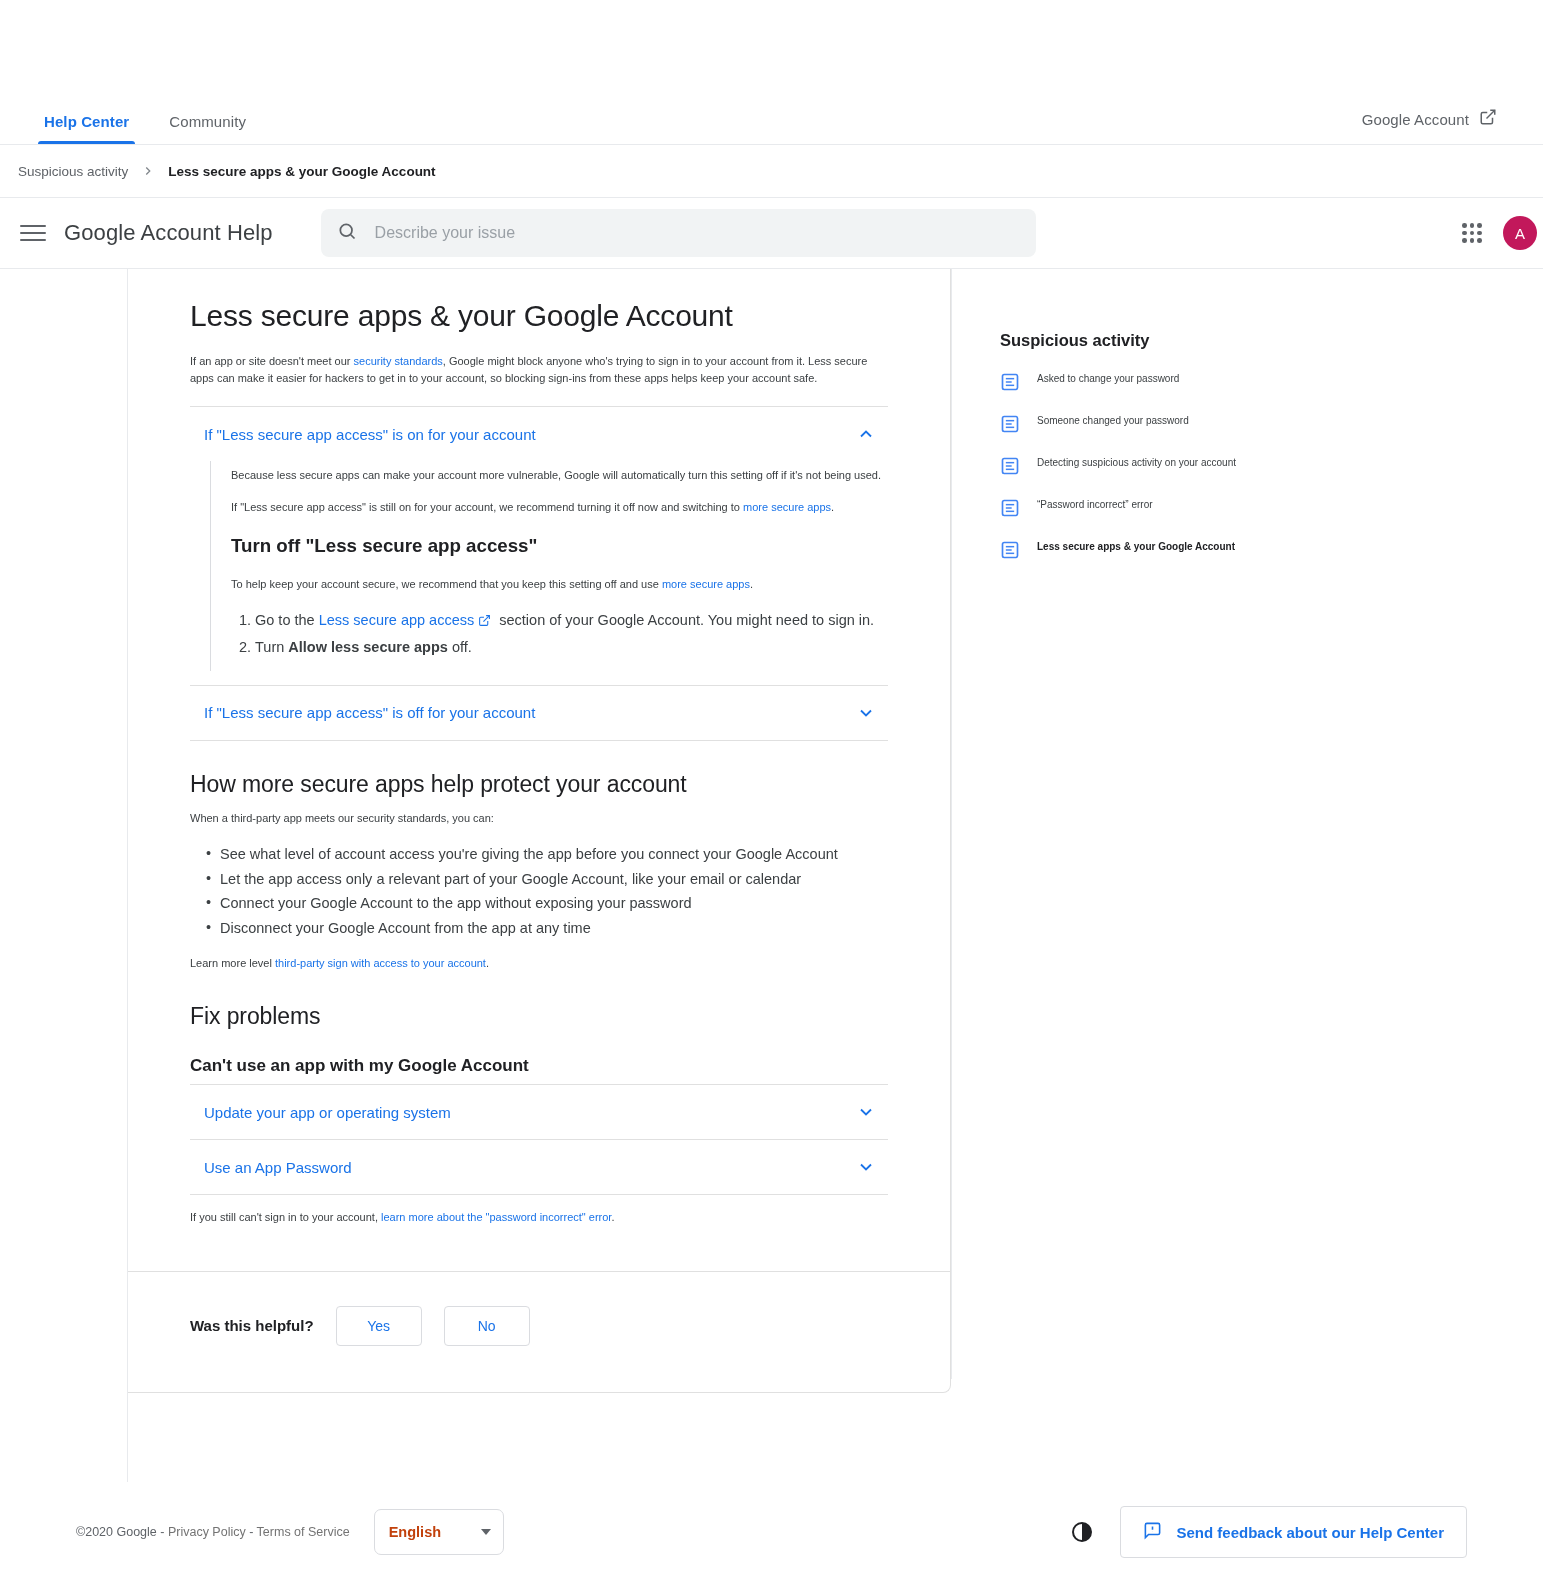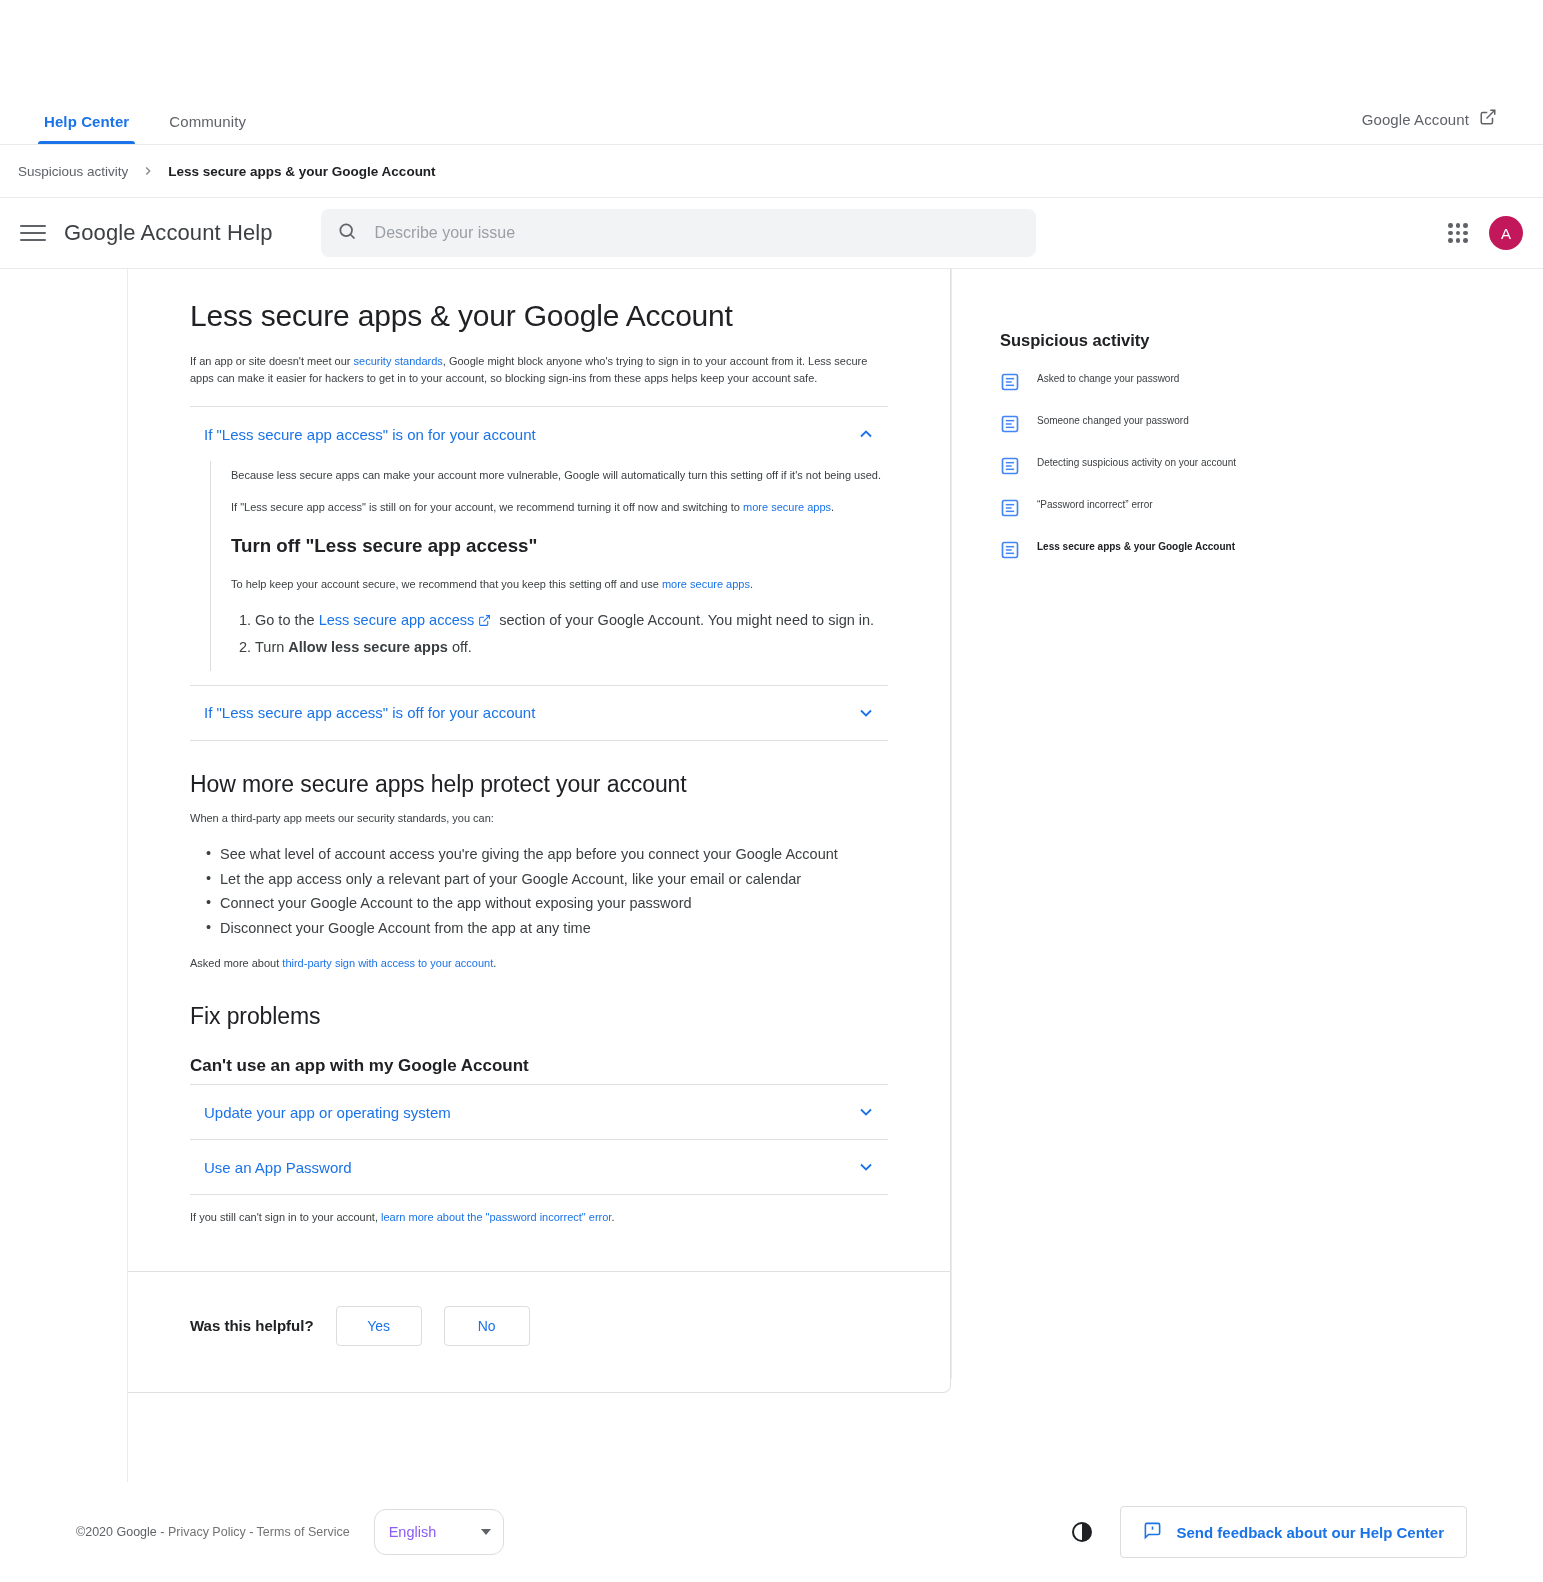--- a/index.html
+++ b/index.html
@@ -53,21 +53,21 @@
     background: #fff;
   }
   .bc-item { color: #5f6368; cursor: pointer; }
   .bc-sep { margin: 0 13px; color: #80868b; display: inline-flex; }
   .bc-current { color: #202124; font-weight: 700; cursor: pointer; }
 
   
   .appbar {
     height: 71px;
     display: flex; align-items: center;
-    padding: 0 20px 0 20px;
+    padding: 0 6px 0 20px;
     border-bottom: 1px solid #e8eaed;
     background: #fff;
   }
   .hamburger {
     width: 26px; height: 26px; cursor: pointer; margin-right: 18px;
     display: flex; flex-direction: column; justify-content: center; gap: 5px;
   }
   .hamburger span { display: block; height: 2px; background: #5f6368; border-radius: 1px; }
   .app-title {
     font-size: 22px; color: #3c4043; letter-spacing: .1px;
@@ -182,24 +182,25 @@
 
   
   .footer {
     position: absolute; left: 0; bottom: 0; width: 100%; height: 100px;
     display: flex; align-items: center; background: #fff;
   }
   .footer-left { display: flex; align-items: center; padding-left: 76px; gap: 24px; }
   .copyright { font-size: 12.5px; color: #5f6368; }
   .copyright a { color: #737373; text-decoration: none; cursor: pointer; }
   .lang-select {
-    width: 130px; height: 46px; border: 1px solid #dadce0; border-radius: 12px;
+    width: 130px; height: 46px; border: 1px solid #dadce0; border-radius: 7px;
     display: flex; align-items: center; justify-content: space-between;
-    padding: 0 12px 0 14px; font-size: 14.5px; color: #8b5cf6; cursor: pointer;
-    background: #fff;
+    padding: 0 12px 0 14px; font-size: 14.5px; color: #c2410c; cursor: pointer;
+    background: #fff;
+    font-weight: bold;
   }
   .caret { width: 0; height: 0; border-left: 5px solid transparent; border-right: 5px solid transparent; border-top: 6px solid #5f6368; }
   .footer-right { margin-left: auto; display: flex; align-items: center; gap: 26px; padding-right: 76px; }
   .dark-toggle { cursor: pointer; display: inline-flex; }
   .feedback-btn {
     height: 52px; border: 1px solid #dadce0; border-radius: 4px; background: #fff;
     display: inline-flex; align-items: center; gap: 14px; padding: 0 22px;
     color: #1a73e8; font-size: 15px; font-weight: 700; cursor: pointer;
     font-family: "Liberation Sans", sans-serif;
   }
@@ -324,21 +325,21 @@
         </div>
 
         <h2 class="section-h2">How more secure apps help protect your account</h2>
         <p class="body-text">When a third-party app meets our security standards, you can:</p>
         <ul class="bullets">
           <li>See what level of account access you're giving the app before you connect your Google Account</li>
           <li>Let the app access only a relevant part of your Google Account, like your email or calendar</li>
           <li>Connect your Google Account to the app without exposing your password</li>
           <li>Disconnect your Google Account from the app at any time</li>
         </ul>
-        <p class="body-text"><span>Asked more about </span><a class="link">third-party sign with access to your account</a><span>.</span></p>
+        <p class="body-text"><span>Learn more level </span><a class="link">third-party sign with access to your account</a><span>.</span></p>
 
         <h2 class="section-h2">Fix problems</h2>
         <h3 class="section-h3">Can't use an app with my Google Account</h3>
 
         <div class="accordion" style="border-top:1px solid #e0e0e0">
           <div class="acc-head">
             <span class="acc-title">Update your app or operating system</span>
             <span class="chev">
               <svg width="20" height="20" viewBox="0 0 24 24" fill="none" stroke="#1a73e8" stroke-width="2.2">
                   <polyline points="6 9 12 15 18 9"></polyline>

